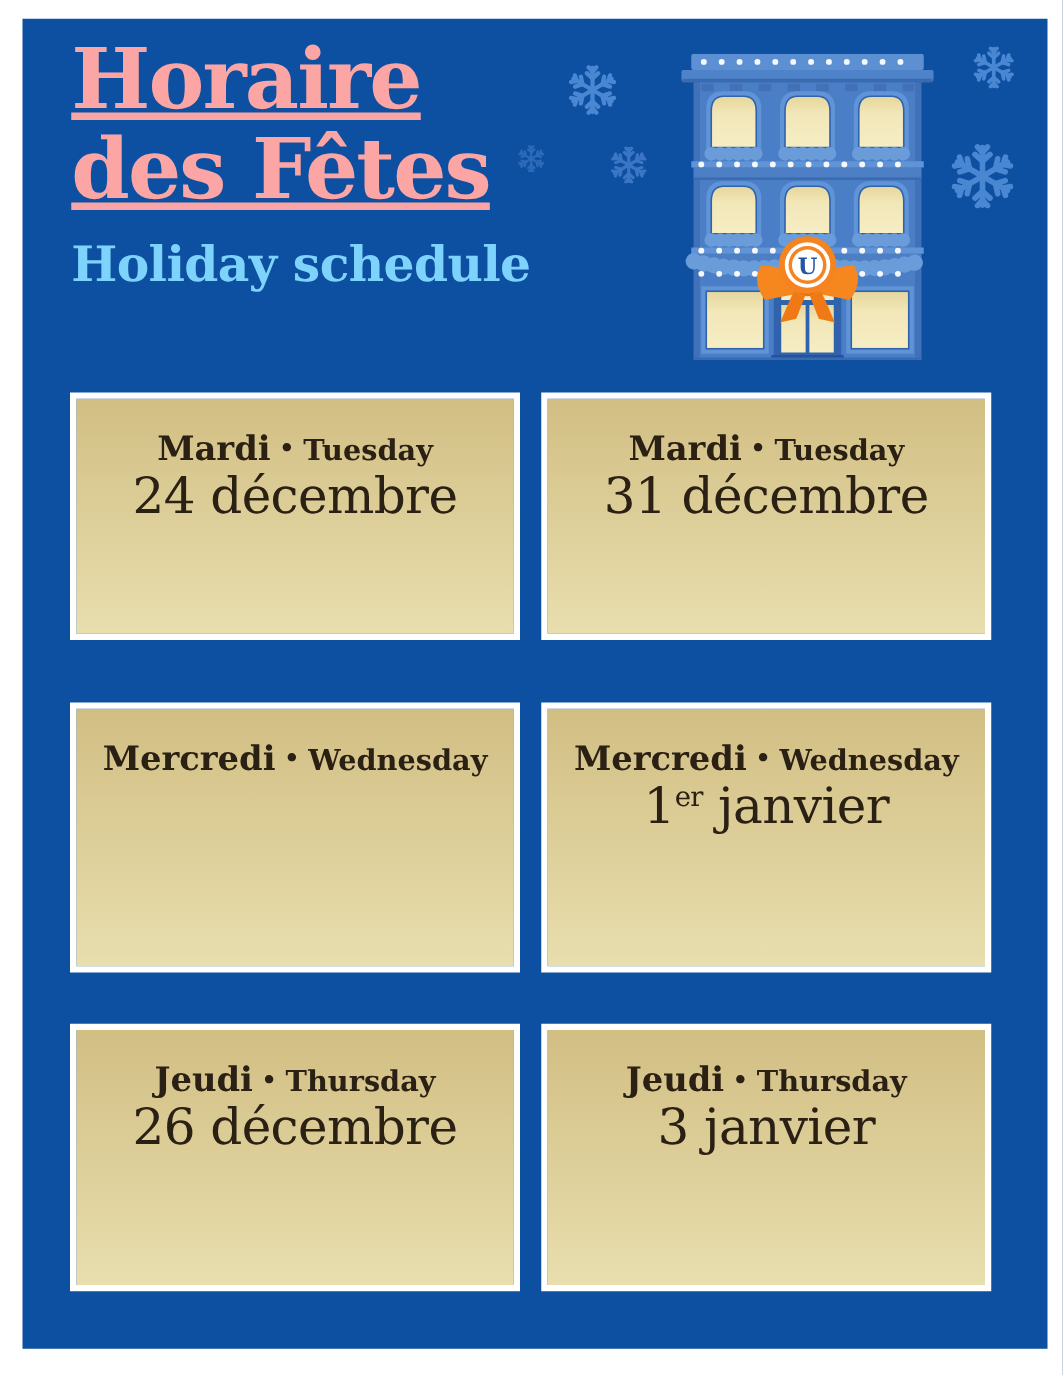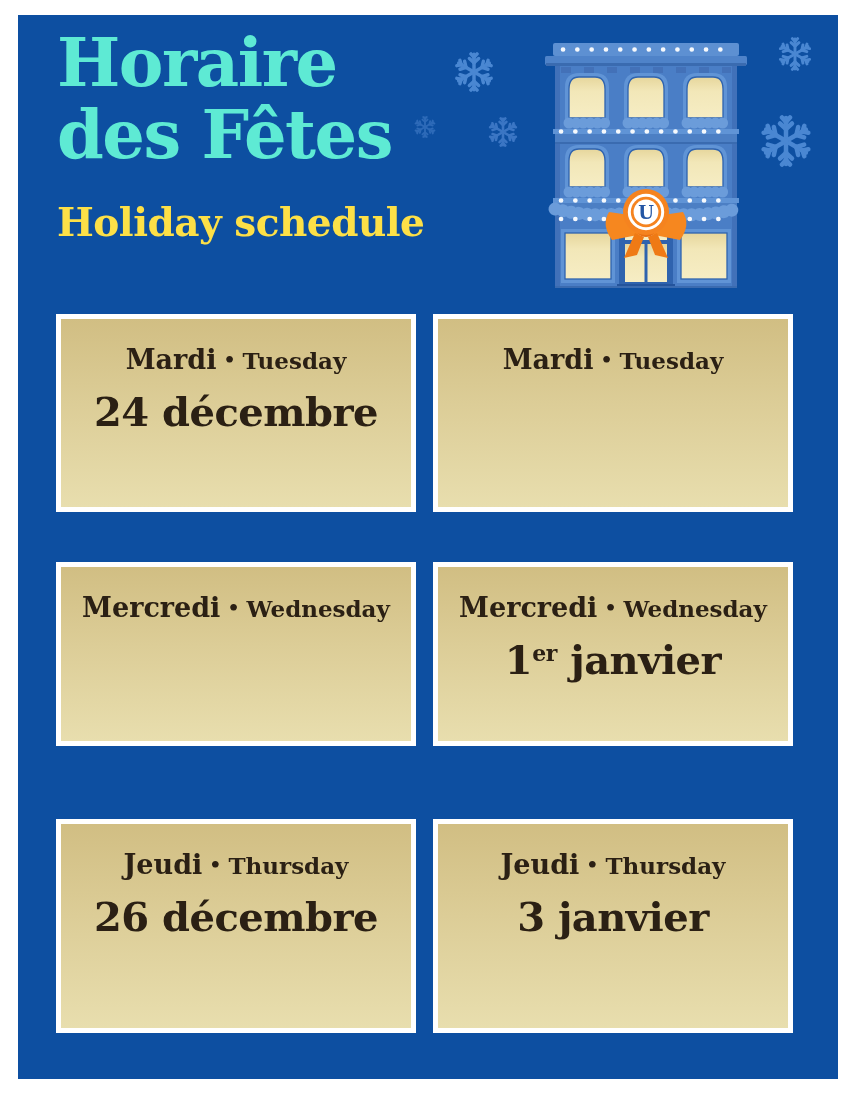--- a/index.html
+++ b/index.html
@@ -3,23 +3,23 @@
 <meta charset="utf-8">
 <style>
   * { margin:0; padding:0; box-sizing:border-box; }
   html,body { background:#ffffff; }
   body { width:850px; height:1100px; position:relative; font-family:"DejaVu Serif", serif; overflow:hidden; }
 
   
   .panel { position:absolute; left:18px; top:15px; width:820px; height:1064px; background:#0d4fa1; }
 
   
-  .title { position:absolute; left:39px; top:12px; color:#5eead4; font-weight:bold;
-           font-size:67px; line-height:1.07; letter-spacing:-1.5px; }
-  .subtitle { position:absolute; left:39px; top:184px; color:#fde047; font-weight:bold;
+  .title { position:absolute; left:39px; top:12px; color:#fca5a5; font-weight:bold;
+           font-size:67px; line-height:1.07; letter-spacing:-1.5px;text-decoration:underline; }
+  .subtitle { position:absolute; left:39px; top:174px; color:#7dd3fc; font-weight:bold;
               font-size:39px; letter-spacing:-0.5px; }
 
   
   .flake { position:absolute; }
   .f1 { left:436px; top:37px;  width:40px; height:40px; color:#4a87d2; }
   .f2 { left:396px; top:101px; width:22px; height:22px; color:#2d6ab8; }
   .f3 { left:470px; top:102px; width:30px; height:30px; color:#3b76c4; }
   .f4 { left:760px; top:22px;  width:34px; height:34px; color:#4a87d2; }
   .f5 { left:742px; top:100px; width:52px; height:52px; color:#4a87d2; }
 
@@ -28,28 +28,28 @@
   .lr   { stroke:#ffffff; stroke-width:4.6; stroke-linecap:round; stroke-dasharray:.1 14.2; opacity:.95; }
   .gar  { stroke:#6b9cda; stroke-width:11; stroke-linecap:round; stroke-dasharray:.1 7; }
   .swag { stroke:#6b9cda; stroke-width:13; fill:none; stroke-linecap:round; stroke-dasharray:.1 8; }
   .badge-u { font-family:"DejaVu Serif", serif; font-weight:bold; font-size:18px; fill:#2456a4; }
 
   
   .card { position:absolute; width:360px; background:linear-gradient(180deg,#d1be83 0%,#dccd97 45%,#e8deae 100%);
           border:5px solid #ffffff; text-align:center; padding-top:26px; color:#2b2014; }
   .c1 { left:38px; }  .c2 { left:415px; }
   .r1 { top:299px; height:198px; }
-  .r2 { top:547px; height:184px; }
+  .r2 { top:547px; height:216px; }
   .r3 { top:804px; height:214px; }
 
   .day-line { font-weight:bold; line-height:1.1; }
   .day-fr  { font-size:27px; }
   .day-sep { font-size:19px; vertical-align:3px; margin:0 7px; }
   .day-en  { font-size:23px; }
-  .date-line { font-weight:bold; font-size:40px; line-height:1.1; margin-top:15px; letter-spacing:-0.5px;text-align:center; }
+  .date-line { font-weight:normal; font-size:40px; line-height:1.1; margin-top:0; letter-spacing:-0.5px;text-align:center; }
   .sup { font-size:22px; vertical-align:13px; }
 </style>
 </head>
 <body>
 
 <svg width="0" height="0" style="position:absolute" aria-hidden="true">
   <defs>
     <symbol id="flakeSym" viewBox="-52 -52 104 104">
       <g id="flakeArm" stroke="currentColor" stroke-width="9" stroke-linecap="round" fill="none">
         <line x1="0" y1="0" x2="0" y2="-46"></line>
@@ -181,20 +181,21 @@
     <div class="day-line">
       <span class="day-fr">Mardi</span><span class="day-sep">•</span><span class="day-en">Tuesday</span>
     </div>
     <div class="date-line"><span>24 décembre</span><span class="sup"></span><span></span></div>
   </div>
 
   <div class="card r1 c2">
     <div class="day-line">
       <span class="day-fr">Mardi</span><span class="day-sep">•</span><span class="day-en">Tuesday</span>
     </div>
+    <div class="date-line"><span>31 décembre</span><span class="sup"></span><span></span></div>
   </div>
 
   <div class="card r2 c1">
     <div class="day-line">
       <span class="day-fr">Mercredi</span><span class="day-sep">•</span><span class="day-en">Wednesday</span>
     </div>
   </div>
 
   <div class="card r2 c2">
     <div class="day-line">

